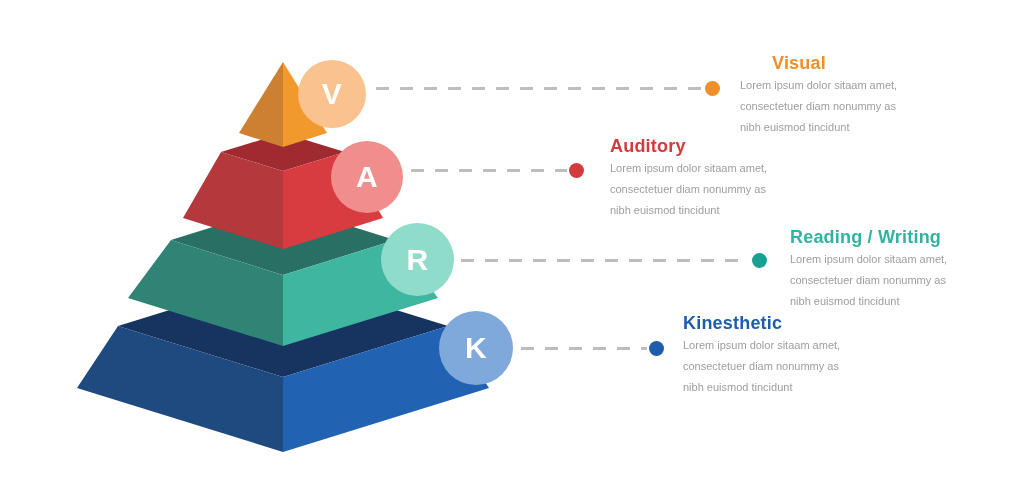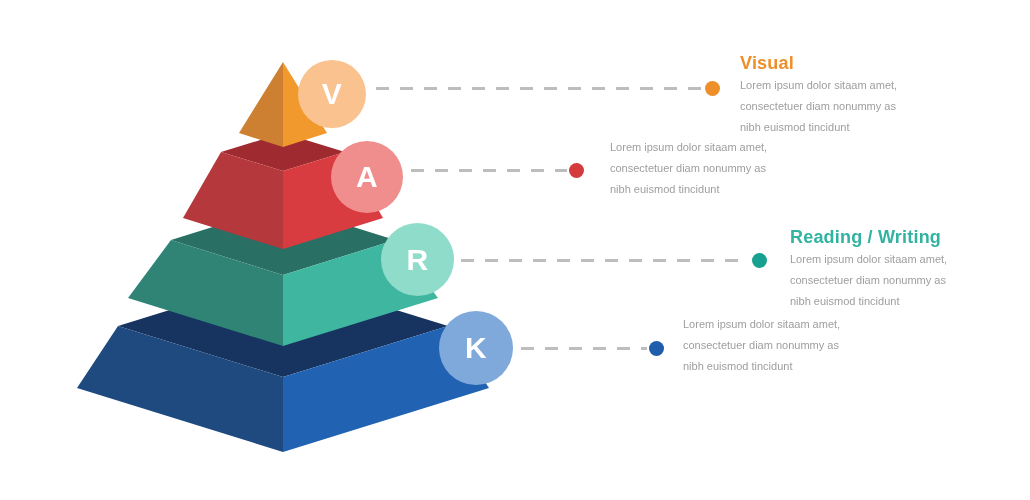--- a/index.html
+++ b/index.html
@@ -123,46 +123,48 @@
   <div class="connector" style="left:411px; top:169px; width:156px;"></div>
   <div class="connector" style="left:461px; top:259px; width:288px;"></div>
   <div class="connector" style="left:521px; top:347px; width:126px;"></div>
 
   <div class="dot" style="left: 705px; top: 81px; background-color: rgb(238, 143, 42);"></div>
   <div class="dot" style="left: 569px; top: 163px; background-color: rgb(212, 59, 60);"></div>
   <div class="dot" style="left: 752px; top: 253px; background-color: rgb(24, 161, 144);"></div>
   <div class="dot" style="left: 649px; top: 341px; background-color: rgb(30, 93, 171);"></div>
 
   <div class="section-text" style="left:740px; top:53px;">
-    <h3 style="color: rgb(238, 143, 42);">Visual</h3>
+    <h3 style="color: rgb(238, 143, 42); margin-left: 32px;">Visual</h3>
     <div class="body">
       <div>Lorem ipsum dolor sitaam amet,</div>
       <div>consectetuer diam nonummy as</div>
       <div>nibh euismod tincidunt</div>
     </div>
   </div>
 
   <div class="section-text" style="left:610px; top:136px;">
+    <h3 style="color: rgb(212, 59, 60);">Auditory</h3>
     <div class="body">
       <div>Lorem ipsum dolor sitaam amet,</div>
       <div>consectetuer diam nonummy as</div>
       <div>nibh euismod tincidunt</div>
     </div>
   </div>
 
   <div class="section-text" style="left:790px; top:227px;">
     <h3 style="color: rgb(50, 179, 162);">Reading / Writing</h3>
     <div class="body">
       <div>Lorem ipsum dolor sitaam amet,</div>
       <div>consectetuer diam nonummy as</div>
       <div>nibh euismod tincidunt</div>
     </div>
   </div>
 
   <div class="section-text" style="left:683px; top:313px;">
+    <h3 style="color: rgb(30, 93, 171);">Kinesthetic</h3>
     <div class="body">
       <div>Lorem ipsum dolor sitaam amet,</div>
       <div>consectetuer diam nonummy as</div>
       <div>nibh euismod tincidunt</div>
     </div>
   </div>
 
 </div>
 
 </body></html>

